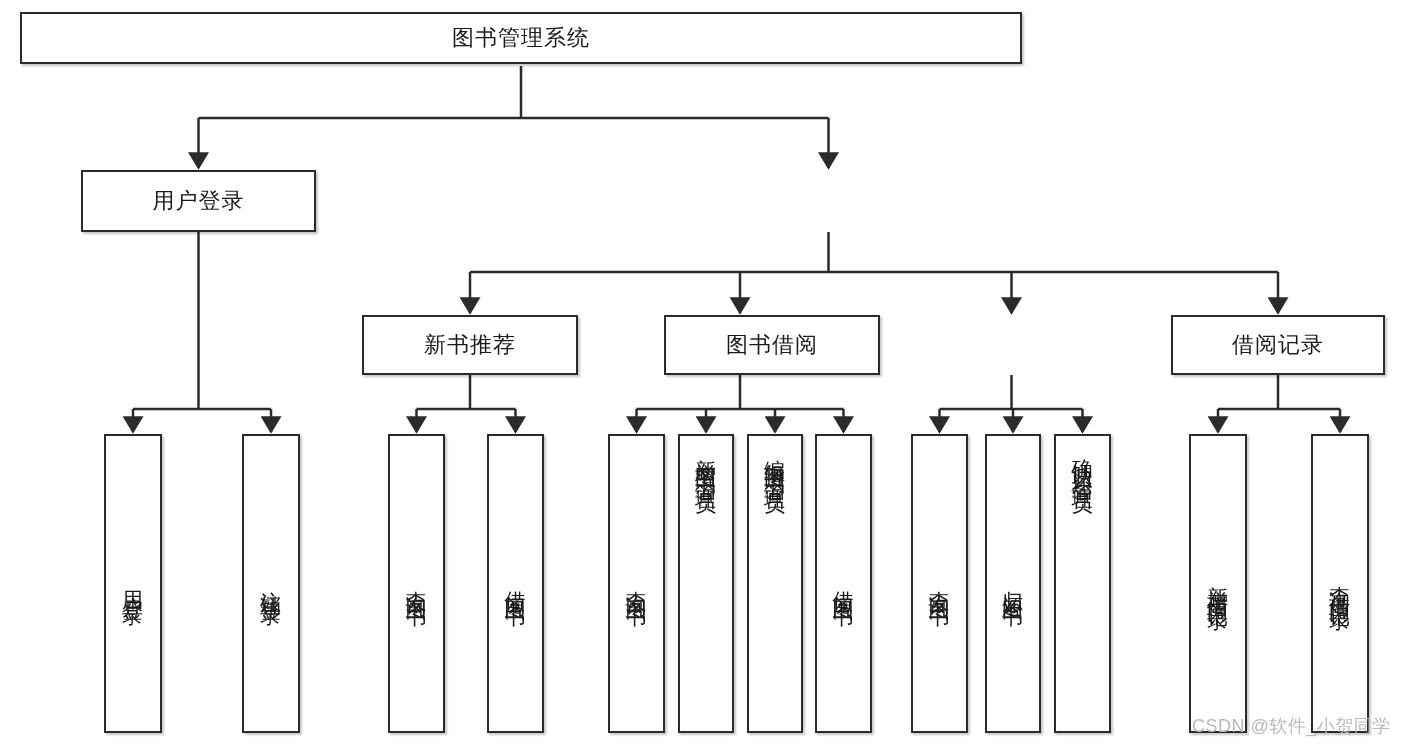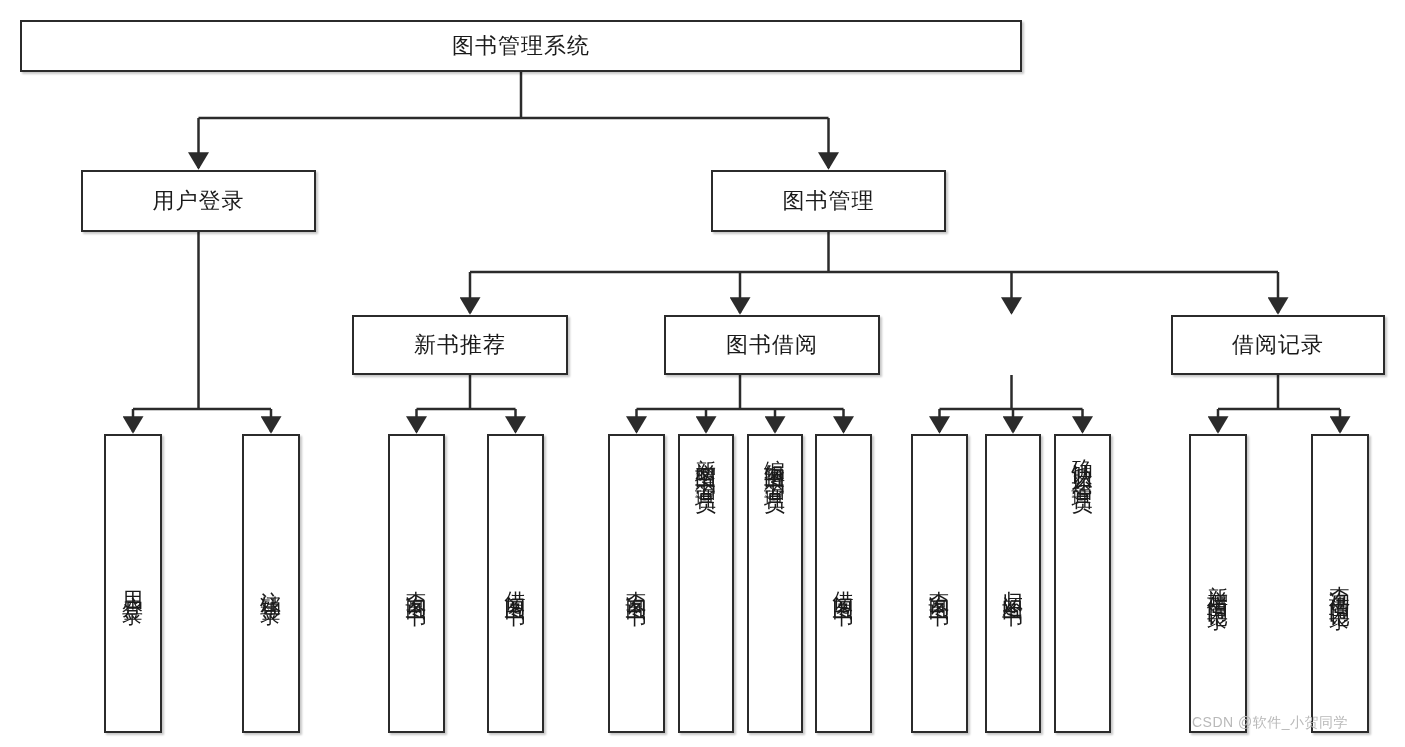--- a/index.html
+++ b/index.html
@@ -65,21 +65,21 @@
     white-space: nowrap;
     text-align: center;
   }
   .leaf-label.top-align {
     align-self: flex-start;
     margin-top: 6px;
   }
   .watermark {
     position: absolute;
     color: #b9b9b9;
-    font-size: 14px;
+    font-size: 18px;
     letter-spacing: 0.5px;
     white-space: nowrap;
     pointer-events: none;
   }
 </style>
 </head>
 <body>
 
 <div id="canvas">
 
@@ -119,32 +119,29 @@
         <line x1="939.5" y1="409" x2="939.5" y2="432" marker-end="url(#arrow)"></line>
         <line x1="1013" y1="409" x2="1013" y2="432" marker-end="url(#arrow)"></line>
         <line x1="1082.5" y1="409" x2="1082.5" y2="432" marker-end="url(#arrow)"></line>
         <line x1="1278" y1="375" x2="1278" y2="409"></line>
         <line x1="1218" y1="409" x2="1340" y2="409"></line>
         <line x1="1218" y1="409" x2="1218" y2="432" marker-end="url(#arrow)"></line>
         <line x1="1340" y1="409" x2="1340" y2="432" marker-end="url(#arrow)"></line>
       </g>
   </svg>
 
-  <div class="node-box" id="node-root" style="left: 20px; top: 20px; width: 1002px; height: 52px;">
+  <div class="node-box" id="node-root" style="left: 20px; top: 12px; width: 1002px; height: 52px;">
     <span class="node-label">图书管理系统</span>
   </div>
 
   <div class="node-box" id="node-user-login" style="left: 81px; top: 170px; width: 235px; height: 62px;">
     <span class="node-label">用户登录</span>
   </div>
-  <div class="node-box" id="node-book-manage" style="left: 711px; top: 170px; width: 235px; height: 62px;">
-    <span class="node-label">图书管理</span>
-  </div>
-
-  <div class="node-box" id="node-new-book-rec" style="left: 352px; top: 315px; width: 216px; height: 60px;">
+
+  <div class="node-box" id="node-new-book-rec" style="left: 362px; top: 315px; width: 216px; height: 60px;">
     <span class="node-label">新书推荐</span>
   </div>
   <div class="node-box" id="node-book-borrow" style="left: 664px; top: 315px; width: 216px; height: 60px;">
     <span class="node-label">图书借阅</span>
   </div>
   <div class="node-box" id="node-borrow-record" style="left: 1171px; top: 315px; width: 214px; height: 60px;">
     <span class="node-label">借阅记录</span>
   </div>
 
   <div id="leaf-layer">

